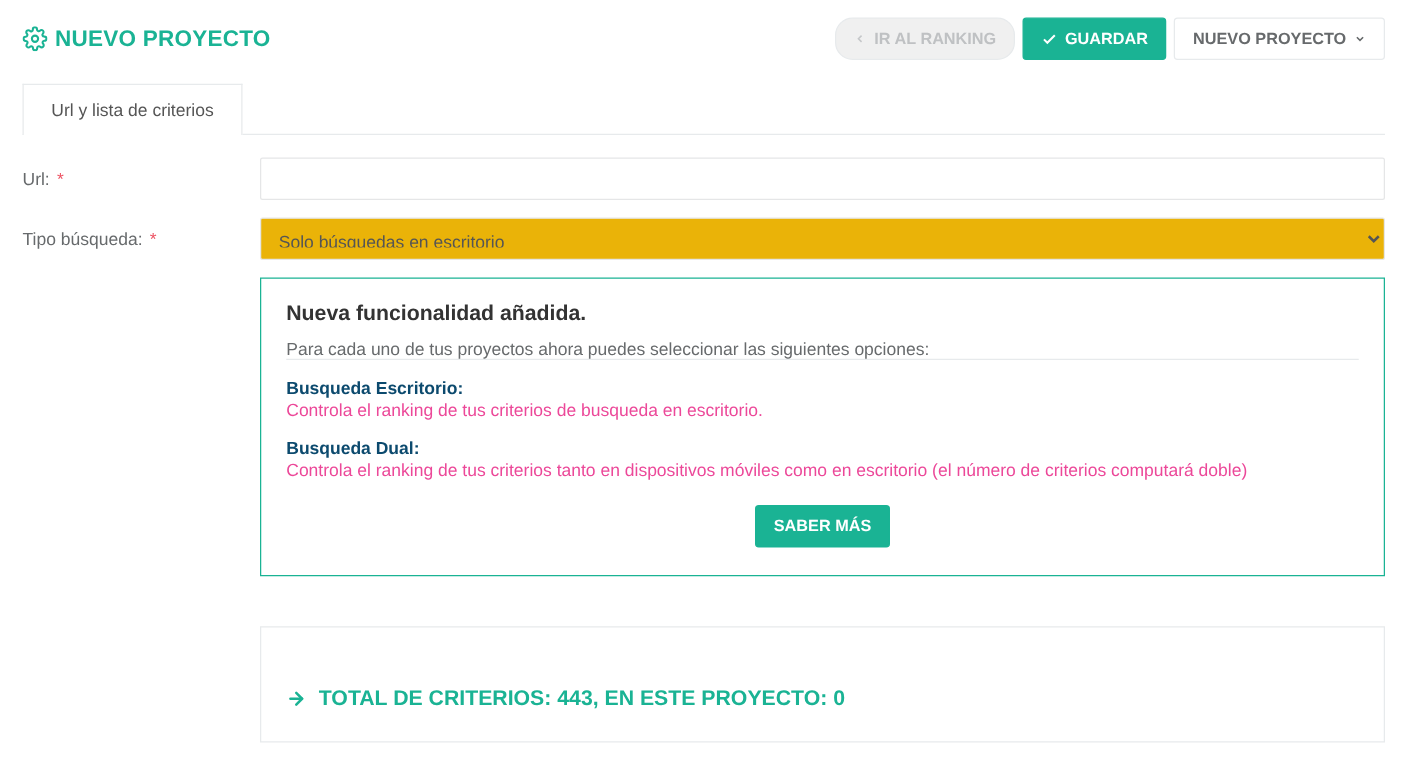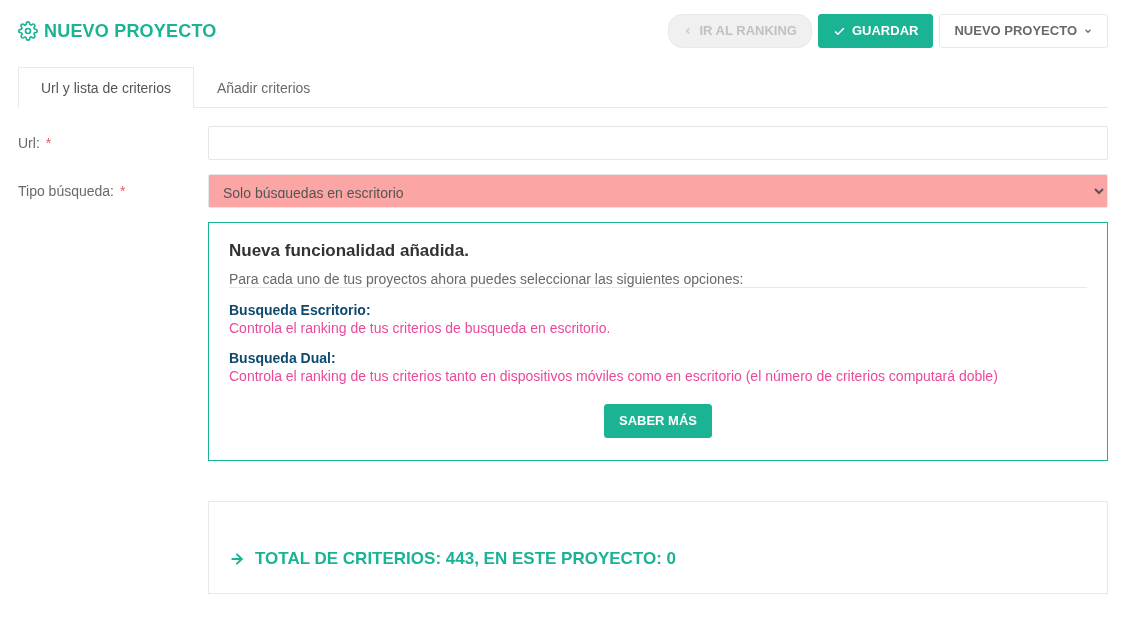--- a/index.html
+++ b/index.html
@@ -116,21 +116,21 @@
       background: #fff;
       color: #555;
     }
     .select-input {
       width: 100%;
       height: 34px;
       padding: 9px 10px;
       font-size: 14px;
       border: 1px solid #e5e6e7;
       border-radius: 2px;
-      background: #fca5a5;
+      background: #eab308;
       color: #555;
     }
 
     
     .right-col {
       margin-left: 190px;
     }
     .info-panel {
       border: 1px solid #1ab394;
       padding: 18px 20px;
@@ -211,21 +211,20 @@
       <span>NUEVO PROYECTO</span>
       <svg width="10" height="10" viewBox="0 0 24 24" fill="none" stroke="#676a6c" stroke-width="3">
           <polyline points="6 9 12 15 18 9"></polyline>
         </svg>
     </button>
   </div>
 </div>
 
 <div class="tabs">
   <div class="tab active">Url y lista de criterios</div>
-  <div class="tab">Añadir criterios</div>
 </div>
 
 <div class="form-row">
   <label class="form-label">
     <span>Url:</span>
     <span class="req">*</span>
   </label>
   <div class="form-control">
     <input type="text" class="text-input" value="" style="">
   </div>

